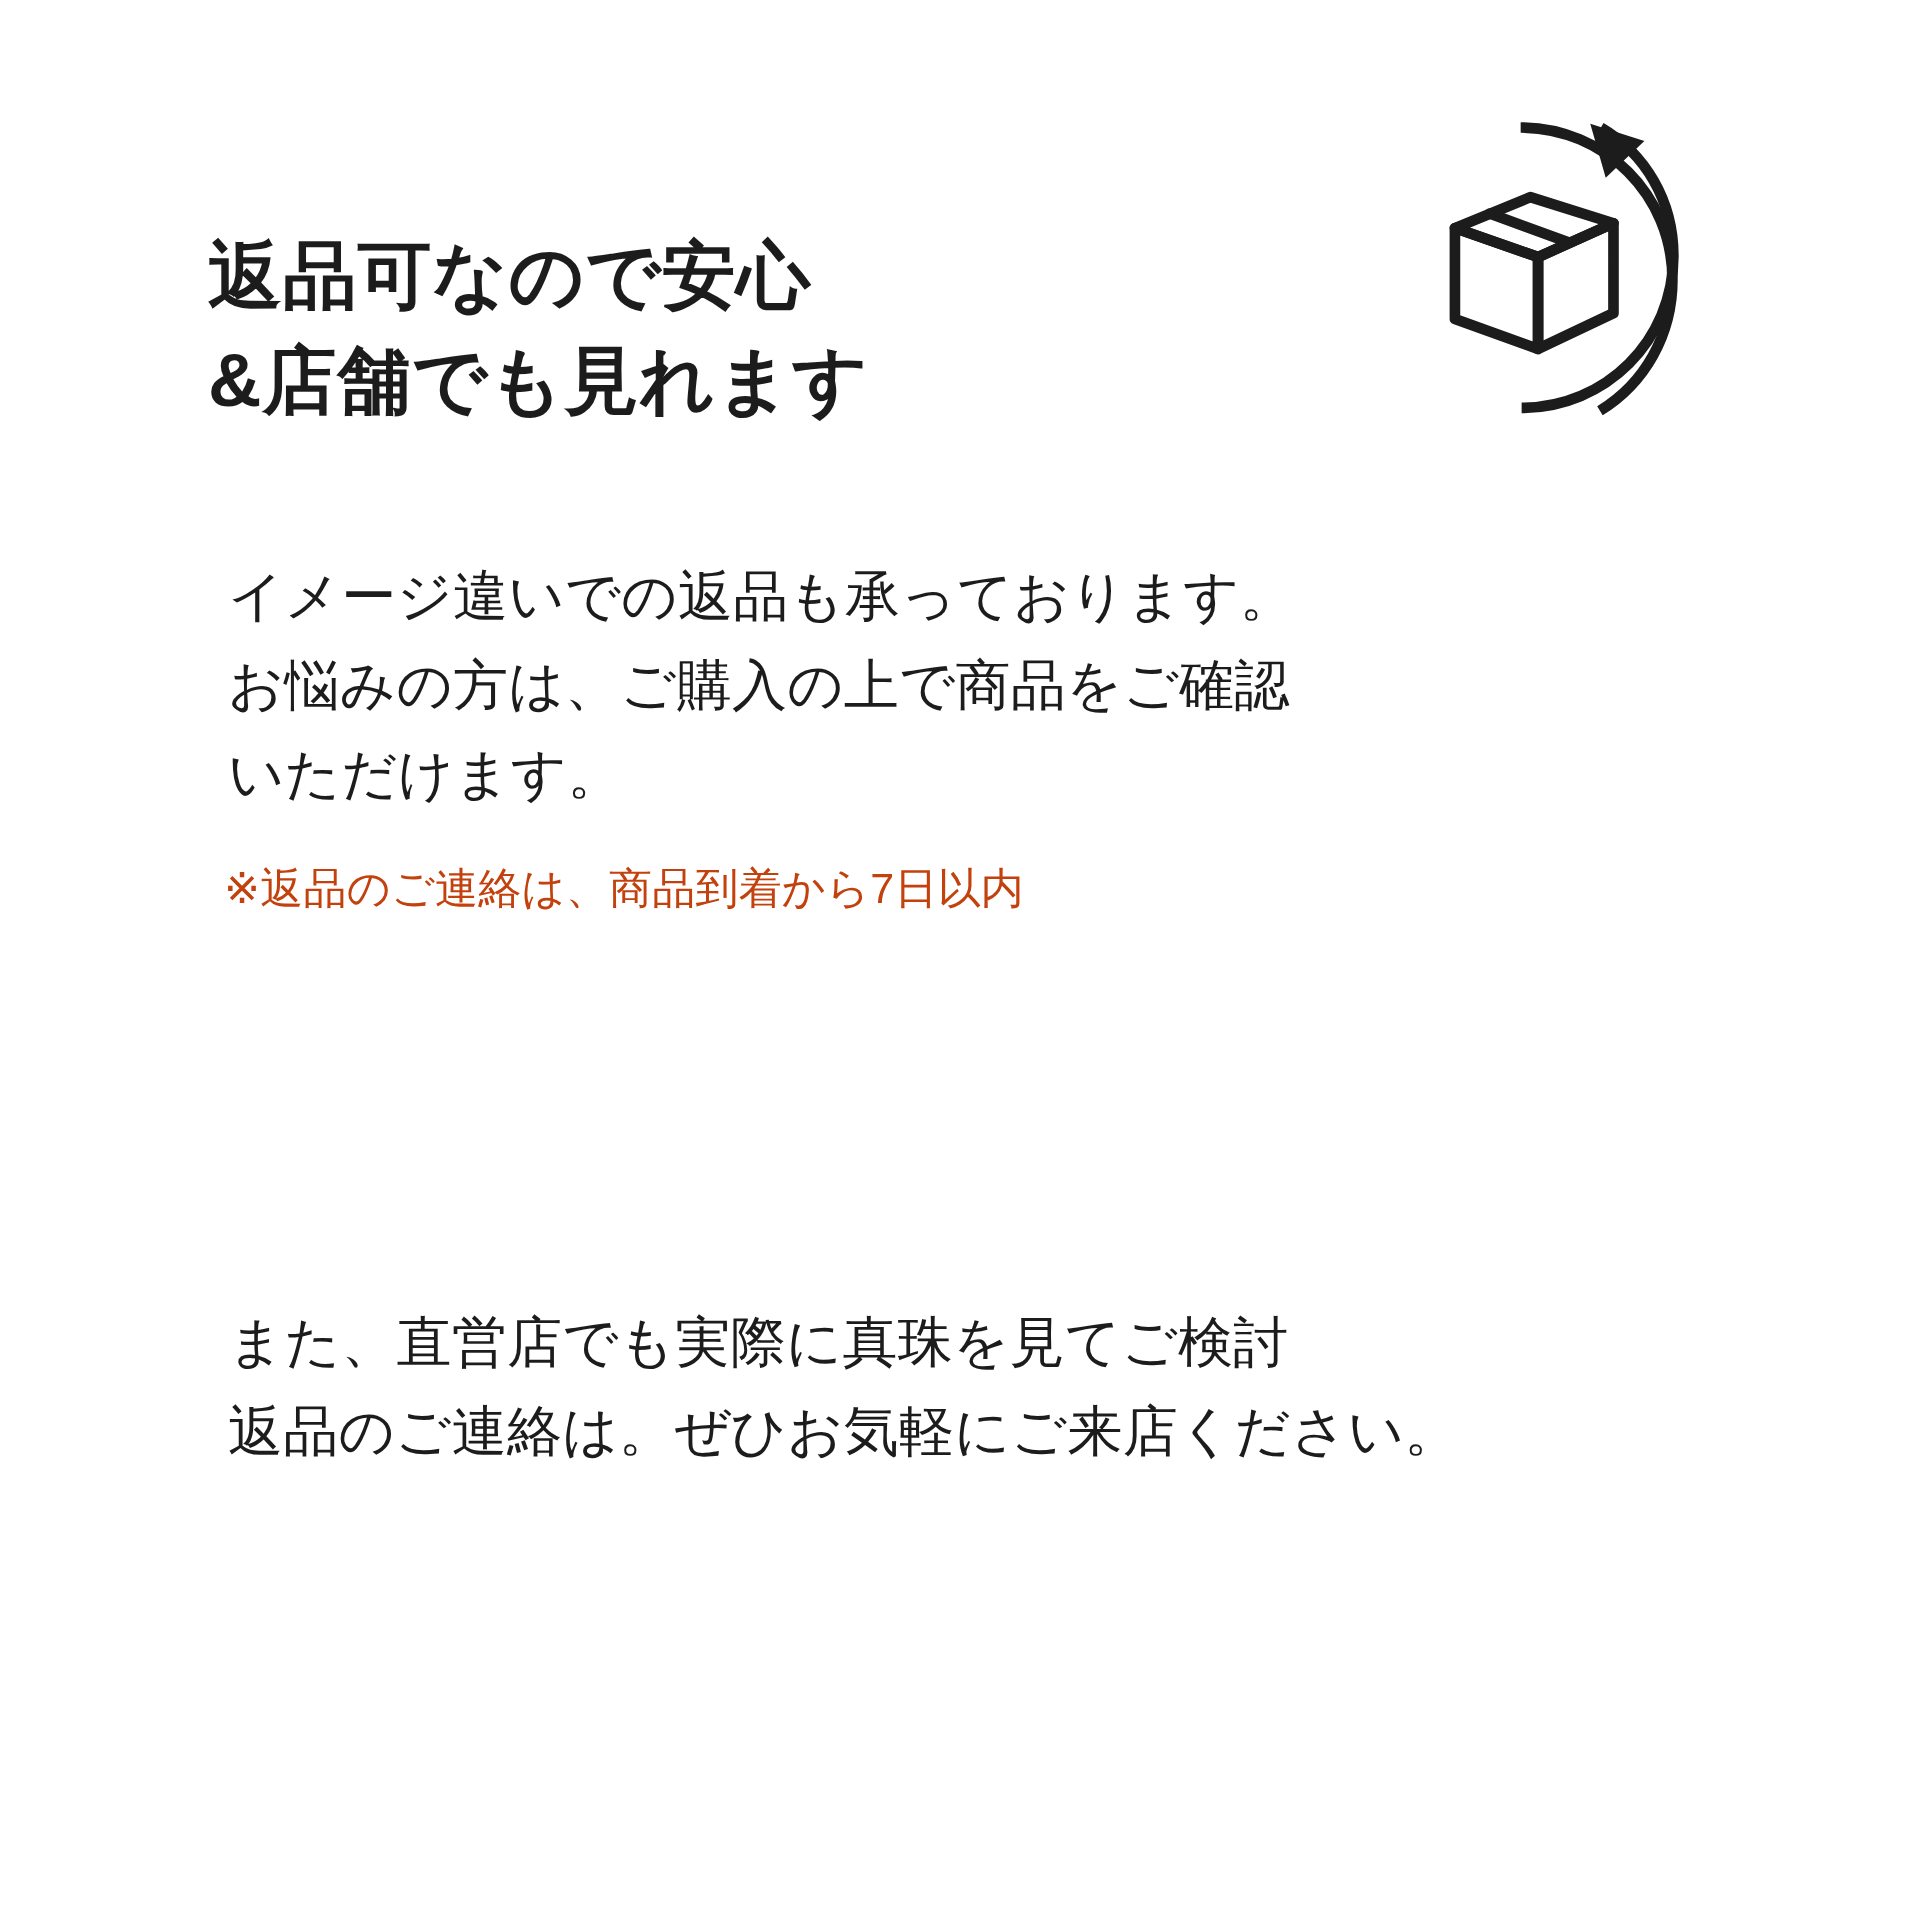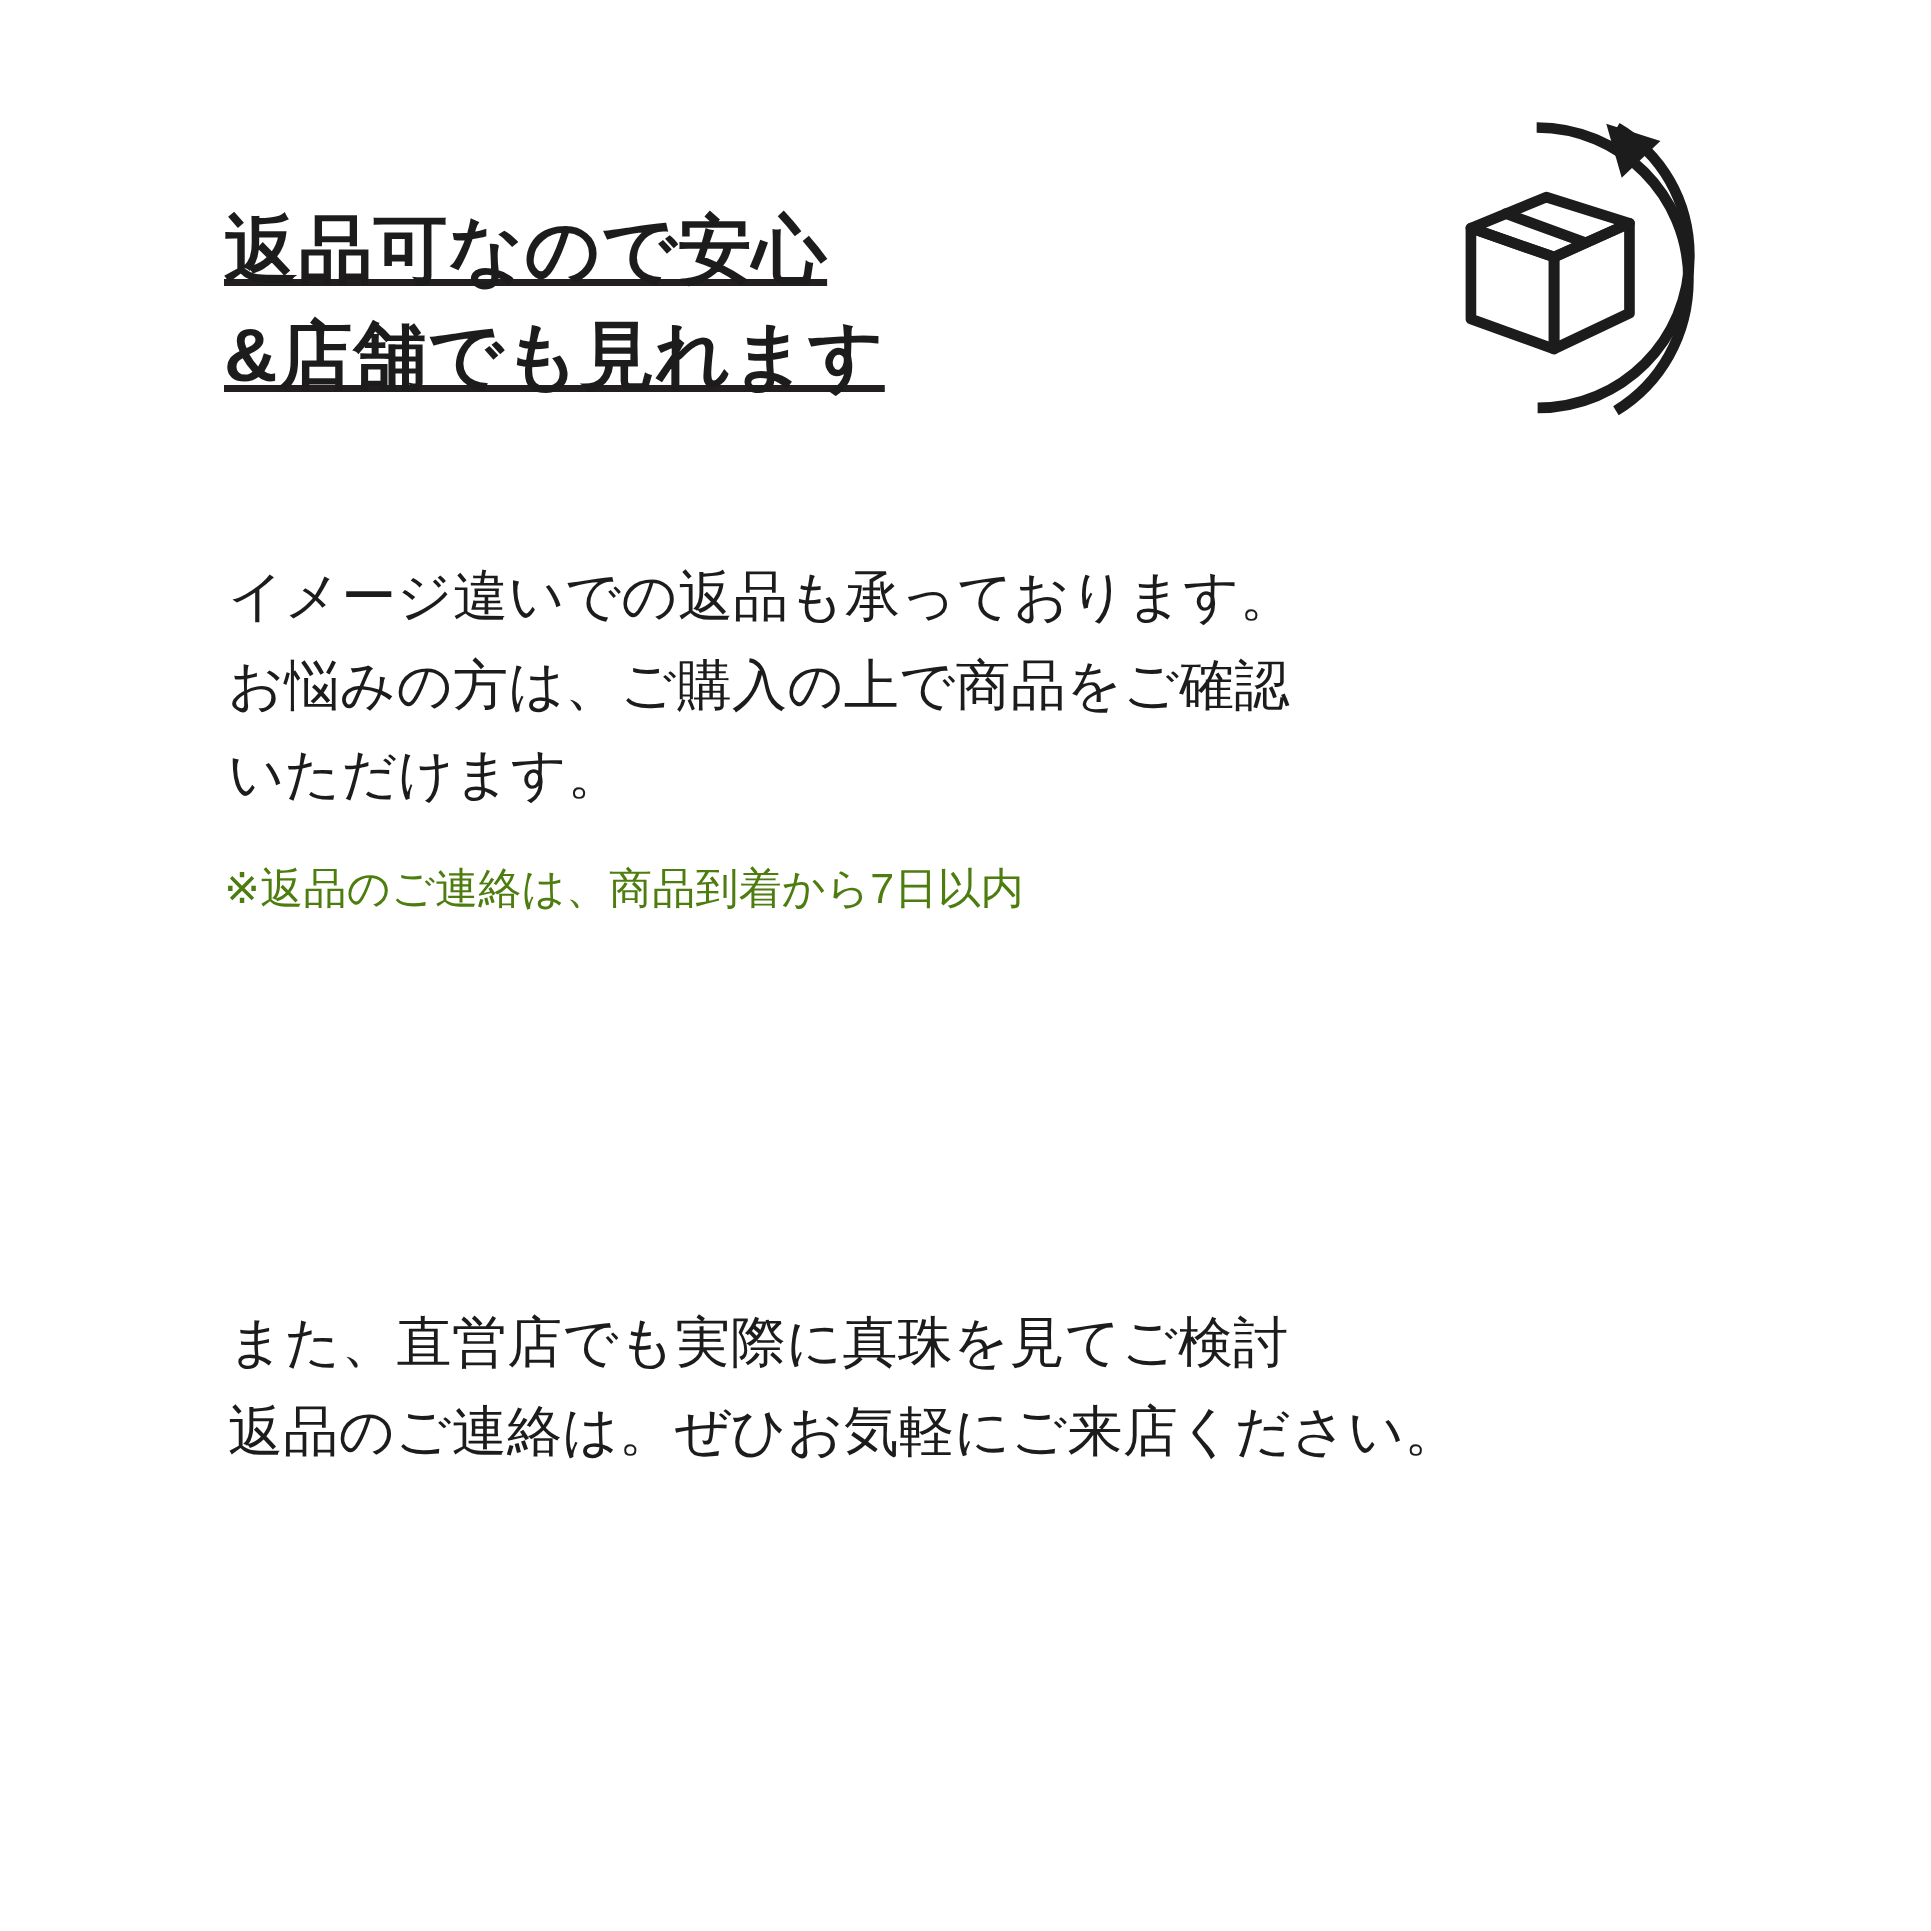--- a/index.html
+++ b/index.html
@@ -20,27 +20,26 @@
     width: 1931px;
     height: 1931px;
     box-sizing: border-box;
     padding: 0;
     overflow: hidden;
   }
 
   
   .header {
     position: absolute;
-    left: 224px;
+    left: 208px;
     top: 172px;
     width: 1506px;
     display: flex;
-    align-items: center;
+    align-items: flex-end;
     justify-content: space-between;
-    text-decoration: underline;
   }
 
   .headline {
     font-size: 74px;
     line-height: 1.42;
     font-weight: 700;
     letter-spacing: 0.01em;
     color: #1c1c1c;
     white-space: pre-line;
     margin: 0;
@@ -77,21 +76,21 @@
     white-space: pre-line;
     letter-spacing: 0.005em;
   }
 
   .notes {
     margin-top: 37px;
   }
   .note {
     font-size: 43px;
     line-height: 1.52;
-    color: #4d7c0f;
+    color: #c2410c;
     font-weight: 400;
     white-space: pre;
     letter-spacing: 0.005em;
   }
 </style>
 </head>
 <body>
 
 <div class="page">
 

